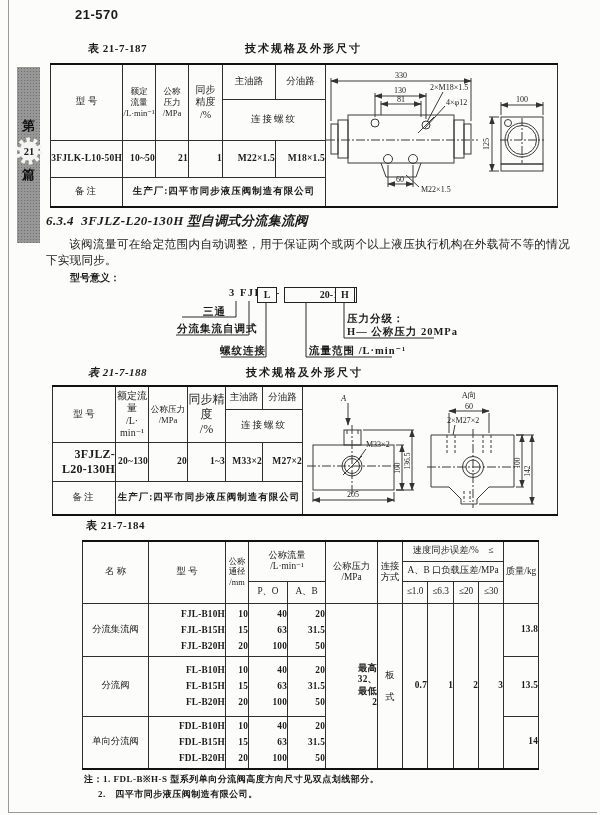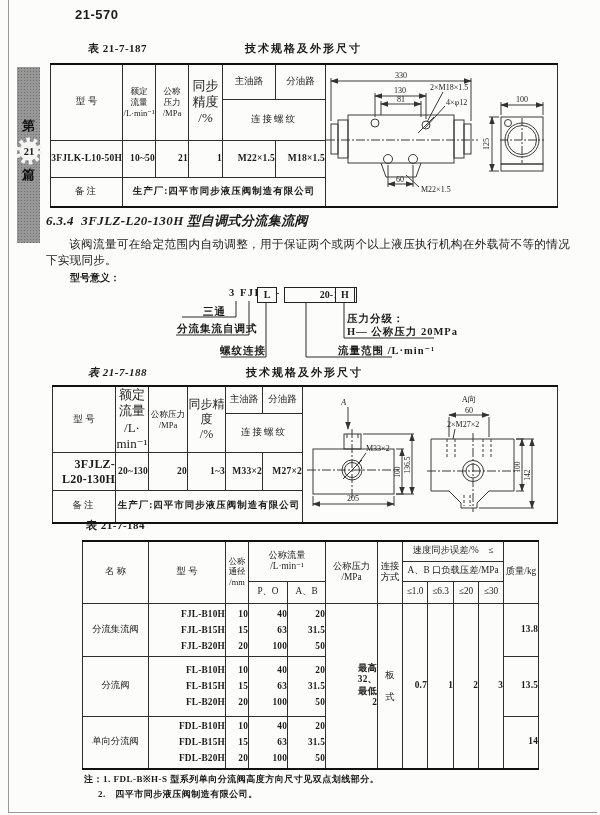--- a/index.html
+++ b/index.html
@@ -80,21 +80,21 @@
     </colgroup>
     <tbody>
         <tr style="height:35px">
       <td rowspan="2">型  号</td>
       <td rowspan="2" class="ml" style="font-size:8.6px">额定
 流量
 /L·min⁻¹</td>
       <td rowspan="2" class="ml" style="font-size:8.6px">公称
 压力
 /MPa</td>
-      <td rowspan="2" class="ml" style="font-size:13px">同步
+      <td rowspan="2" class="ml" style="font-size:10px">同步
 精度
 /%</td>
       <td>主油路</td>
       <td>分油路</td>
       <td rowspan="4" style="background:#fcfcfa;">
         <svg width="232" height="137" viewBox="0 0 232 137">
           <defs>
             <marker id="ar1" viewBox="0 0 10 10" refX="9" refY="5" markerWidth="8" markerHeight="8" orient="auto-start-reverse">
               <path d="M0,1.5L10,5L0,8.5z" fill="#333"></path>
             </marker>
@@ -190,21 +190,21 @@
       <path d="M344,17V52H434"></path>
     </g>
   </svg>
   <div class="abs dgm-lbl" style="left:229px;top:1px;letter-spacing:1.5px;">3 FJLZ -</div>
   <div class="abs dgm-box" style="left:257px;top:1px;width:18px;">L</div>
   <div class="abs dgm-box" style="left:284px;top:1px;width:44px;padding-left:27px;">20-130</div>
   <div class="abs dgm-box" style="left:335px;top:1px;width:18px;">H</div>
   <div class="abs dgm-lbl" style="left:203px;top:19px;">三通</div>
   <div class="abs dgm-lbl" style="left:177px;top:36px;">分流集流自调式</div>
   <div class="abs dgm-lbl" style="left:220px;top:58px;">螺纹连接</div>
-  <div class="abs dgm-lbl" style="left:309px;top:58px;margin-left:29px;">流量范围 /L·min⁻¹</div>
+  <div class="abs dgm-lbl" style="left:309px;top:58px;">流量范围 /L·min⁻¹</div>
   <div class="abs dgm-lbl" style="left:347px;top:26px;">压力分级：</div>
   <div class="abs dgm-lbl" style="left:347px;top:39px;">H— 公称压力 20MPa</div>
 </div>
 
 <div class="abs" style="left:52px;top:365px;width:505px;height:15px;">
   <span class="abs cap" style="left:36px;top:0;font-style:italic;">表 21-7-188</span>
   <span class="abs cap-title" style="left:0;top:0;width:100%;text-align:center;">技术规格及外形尺寸</span>
 </div>
 
 <div class="abs" style="left:52px;top:385px;">
@@ -214,21 +214,21 @@
         <col style="width:33px">
         <col style="width:39px">
         <col style="width:38px">
       <col style="width:37px">
         <col style="width:40px">
         <col style="width:255px">
     </colgroup>
     <tbody>
         <tr style="height:23px">
       <td rowspan="2">型  号</td>
-      <td rowspan="2" class="ml" style="font-size:13px">额定流量
+      <td rowspan="2" class="ml" style="font-size:10px">额定流量
 /L·
 min⁻¹</td>
       <td rowspan="2" class="ml" style="font-size:8.6px">公称压力
 /MPa</td>
       <td rowspan="2" class="ml" style="font-size:12px">同步精度
 /%</td>
       <td>主油路</td>
       <td>分油路</td>
       <td rowspan="4" style="background:#fcfcfa;">
         <svg width="255" height="123" viewBox="0 0 255 123">

